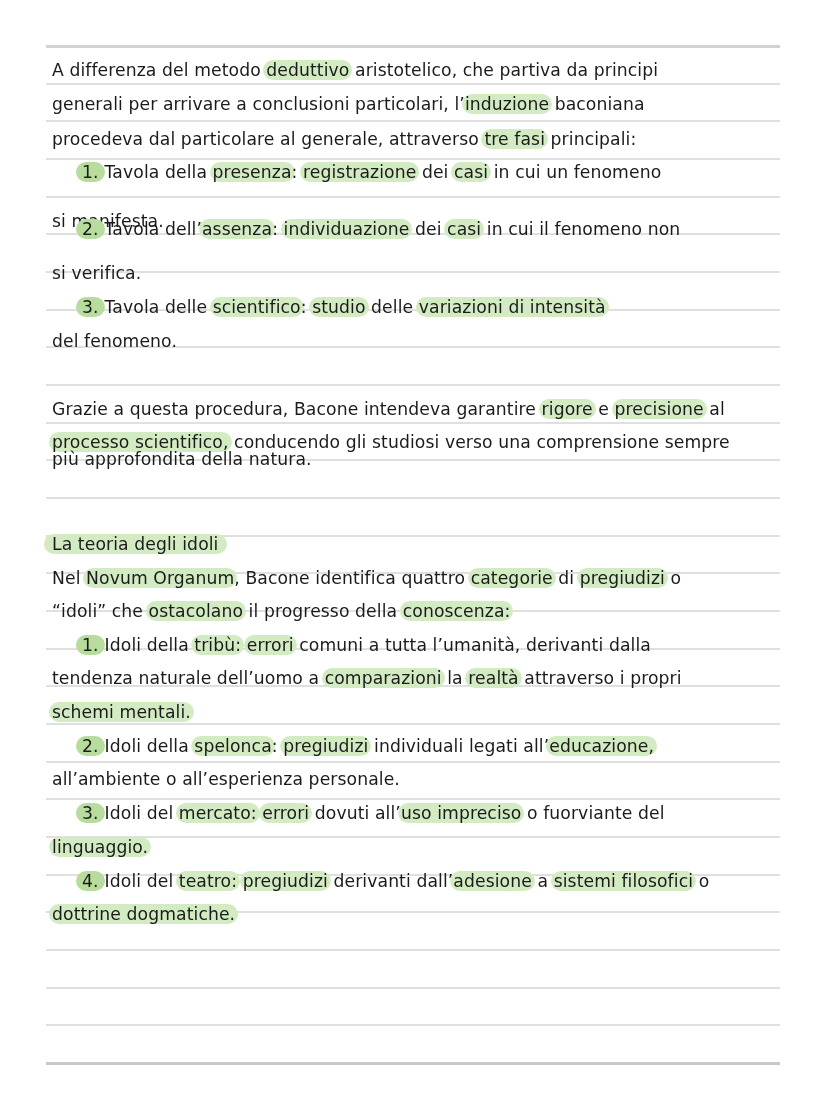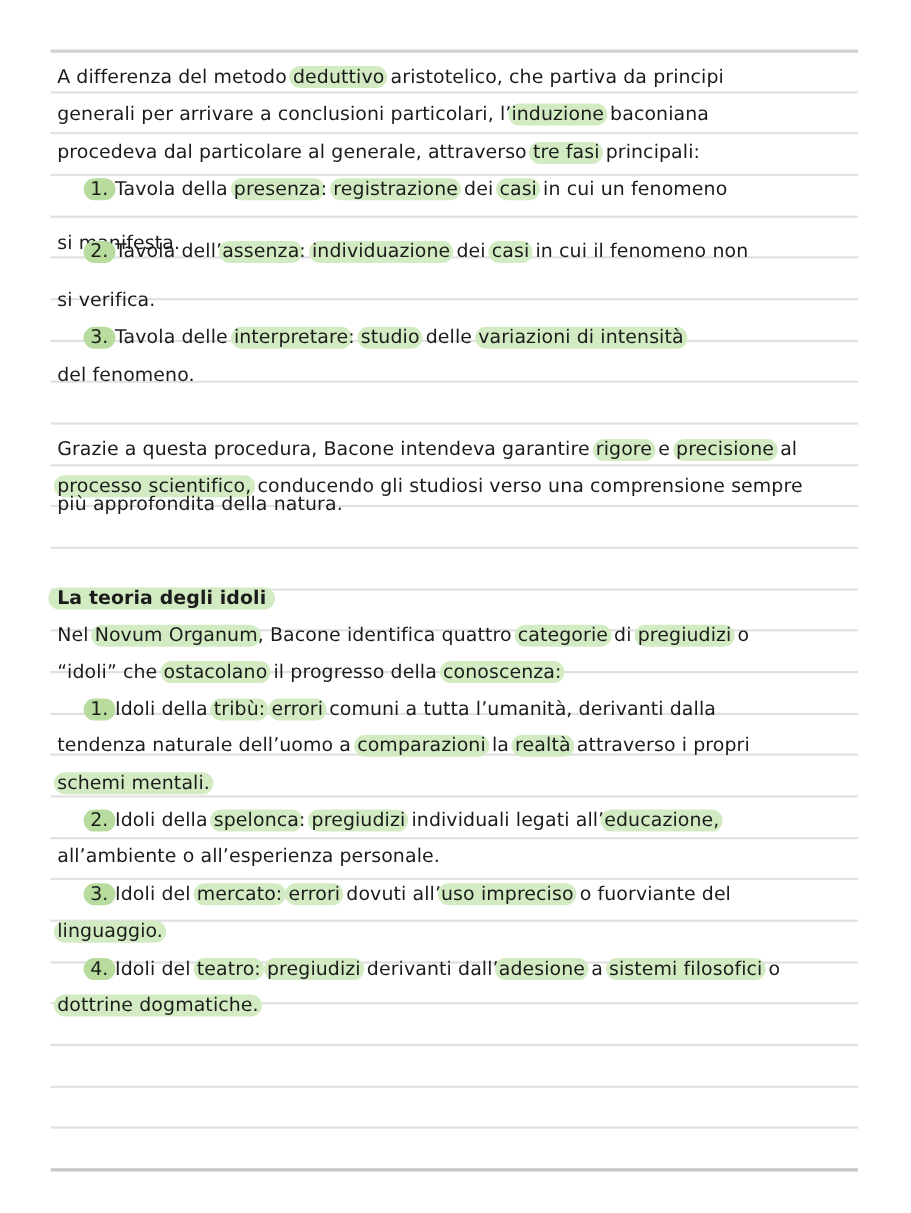--- a/index.html
+++ b/index.html
@@ -9,21 +9,21 @@
   .rule.top { background: #d2d2d2; height: 3px; }
   .rule.bottom { background: #c8c8c8; height: 3px; }
   .row {
     position: absolute; left: 52px; width: 730px; height: 30px;
     font-family: "DejaVu Sans", sans-serif; font-size: 17.2px; color: #1b1b1b;
     white-space: nowrap; line-height: 30px; letter-spacing: 0.1px;
   }
   .row.indent { left: 82px; }
   .hl { background: #d3ebc2; border-radius: 10px; padding: 0 3px; margin: 12px -3px; }
   .hl.num { background: #b7dc9d; border-radius: 12px; padding: 0 6px; margin: 0 0 0 -6px; }
-  .hl.title { padding: 0 8px; margin-left: -8px; font-weight: bold; }
+  .hl.title { padding: 0 8px; margin-left: -8px; }
   .num-label { margin-right: 12px; }
 </style>
 </head>
 <body>
 
 <div class="page">
   <div id="rules">
       <div class="rule top" style="top: 45px;"></div>
       <div class="rule" style="top: 82.67px;"></div>
       <div class="rule" style="top: 120.34px;"></div>
@@ -62,21 +62,21 @@
     <span class="hl num num-label">1.</span><span>Tavola della <span class="hl">presenza</span>: <span class="hl">registrazione</span> dei <span class="hl">casi</span> in cui un fenomeno</span>
   </div>
   <div class="row" style="top:206px">si manifesta.</div>
 
   <div class="row indent" style="top:214px">
     <span class="hl num num-label">2.</span><span>Tavola dell’<span class="hl">assenza</span>: <span class="hl">individuazione</span> dei <span class="hl">casi</span> in cui il fenomeno non</span>
   </div>
   <div class="row" style="top:258px">si verifica.</div>
 
   <div class="row indent" style="top:292px">
-    <span class="hl num num-label">3.</span><span>Tavola delle <span class="hl">interpretare</span>: <span class="hl">studio</span> delle <span class="hl">variazioni di intensità</span></span>
+    <span class="hl num num-label">3.</span><span>Tavola delle <span class="hl">scientifico</span>: <span class="hl">studio</span> delle <span class="hl">variazioni di intensità</span></span>
   </div>
   <div class="row" style="top:326px">del fenomeno.</div>
 
   <div class="row" style="top:394px">Grazie a questa procedura, Bacone intendeva garantire <span class="hl">rigore</span> e <span class="hl">precisione</span> al</div>
   <div class="row" style="top:427px"><span class="hl">processo scientifico,</span> conducendo gli studiosi verso una comprensione sempre</div>
   <div class="row" style="top:444px">più approfondita della natura.</div>
 
   <div class="row" style="top:529px">
     <span class="hl title">La teoria degli idoli</span>
   </div>

